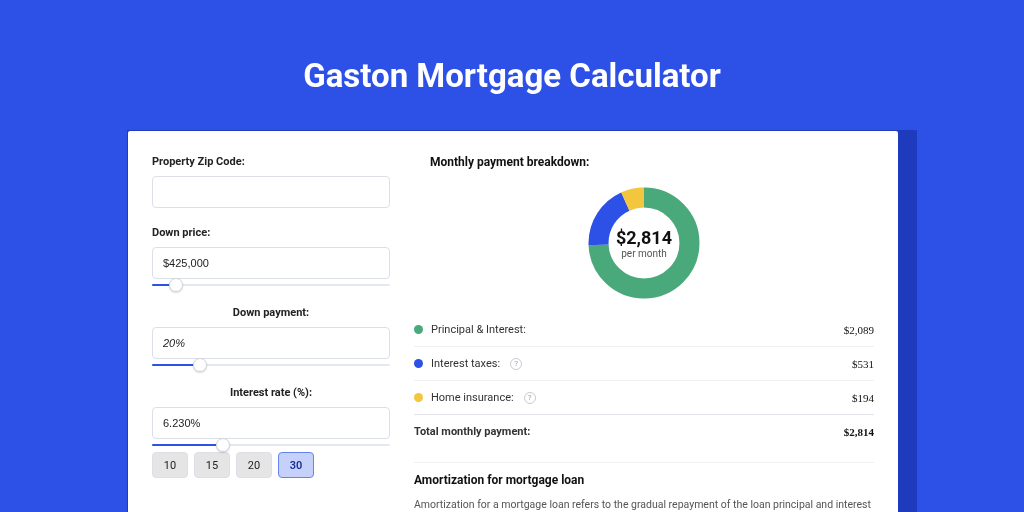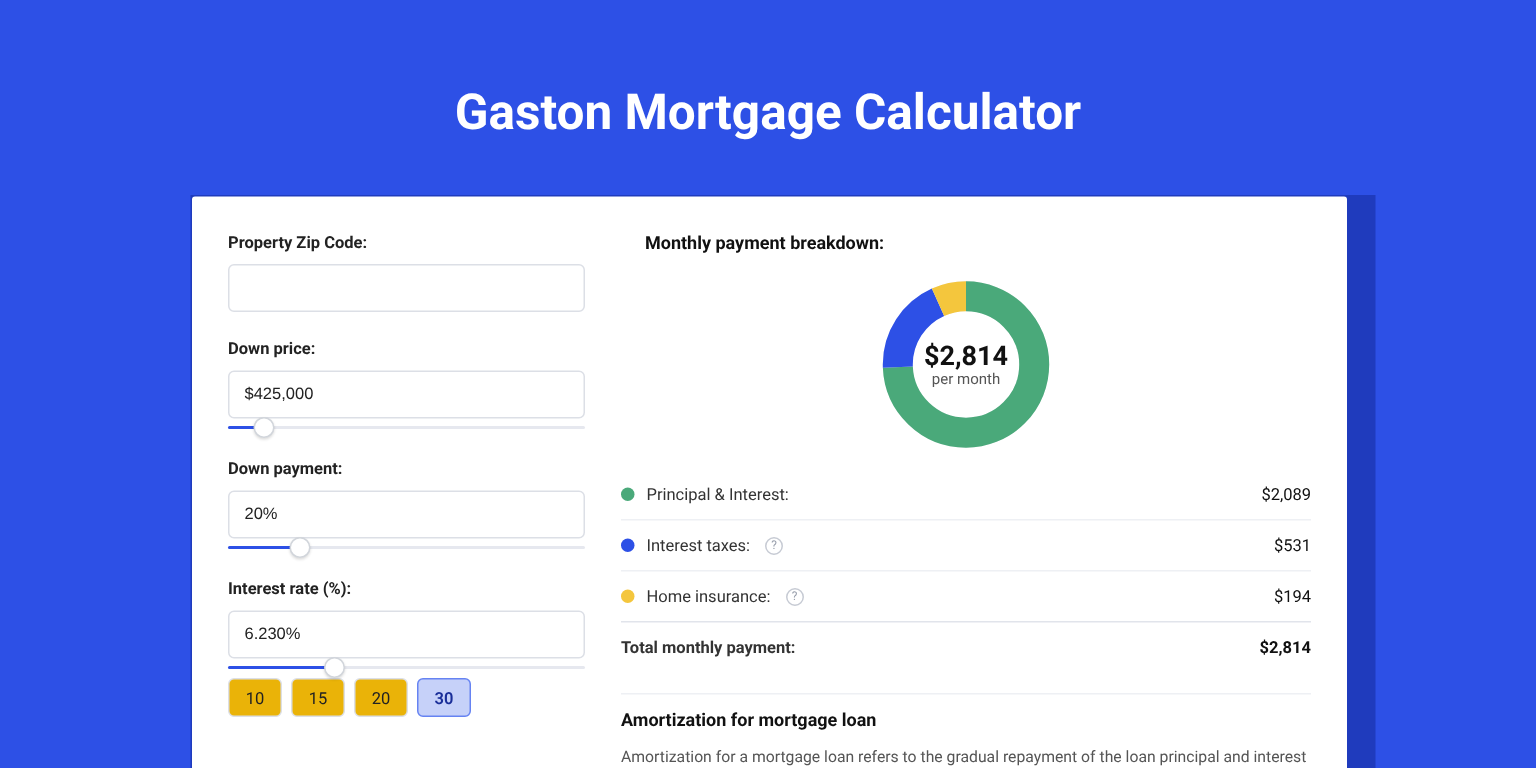--- a/index.html
+++ b/index.html
@@ -99,45 +99,45 @@
     border-radius: 50%;
     background: #fff;
     border: 1px solid #d1d5db;
     box-shadow: 0 1px 2px rgba(0,0,0,0.15);
   }
   .row2 {
     display: flex;
     gap: 8px;
   }
   .row2 .text-input:first-child { flex: 2; }
-  .row2 .text-input:last-child { flex: 1; }
+  .row2 .text-input:last-child { flex: 1; font-style: italic; }
   .periods {
     display: flex;
     gap: 6px;
   }
   .period-btn {
     border: 1px solid #dcdfe6;
-    background: #eab308;
+    background: #e5e5e5;
     border-radius: 4px;
     width: 36px;
     height: 26px;
     font-size: 11px;
     color: #222;
     display: flex;
     align-items: center;
     justify-content: center;
     cursor: pointer;
   }
   .period-btn.active {
     background: #c6d1f9;
     border-color: #6683f2;
     color: #1a2e99;
     font-weight: 600;
   }
-  .mt { margin-top: 14px; }
+  .mt { margin-top: 14px; text-align: center; }
   .mt2 { margin-top: 18px; }
 
   .section-h {
     font-size: 12px;
     font-weight: 700;
     color: #111;
     margin-bottom: 4px;
     padding-left: 16px;
   }
   .donut-zone {
@@ -177,21 +177,21 @@
     align-items: center;
     gap: 8px;
     color: #333;
     font-size: 11px;
   }
   .swatch {
     width: 9px;
     height: 9px;
     border-radius: 50%;
   }
-  .legend-val { font-size: 11px; color: #111; }
+  .legend-val { font-size: 11px; color: #111; font-family: Liberation Serif, serif; }
   .legend-row.total { border-top: 1px solid #e1e4eb; }
   .legend-row.total .legend-left { font-weight: 700; }
   .legend-row.total .legend-val { font-weight: 700; }
   .help {
     width: 12px;
     height: 12px;
     border-radius: 50%;
     border: 1px solid #c7cbd4;
     color: #9aa0ad;
     font-size: 8px;

